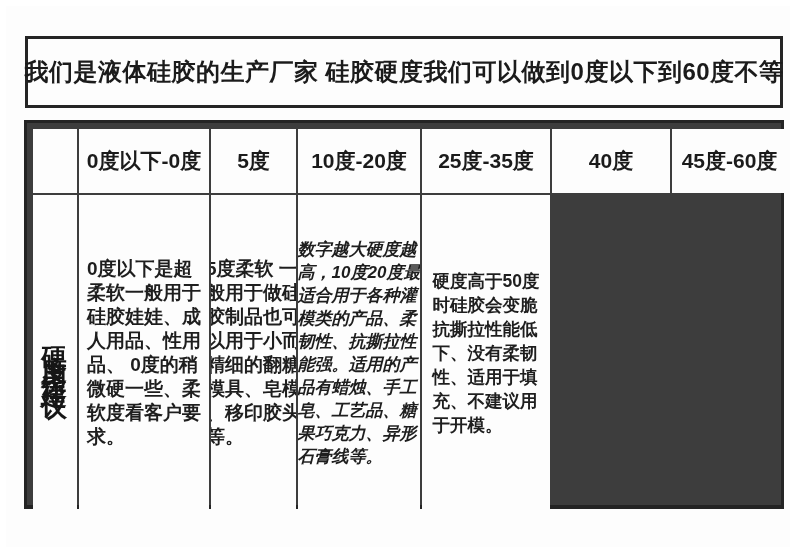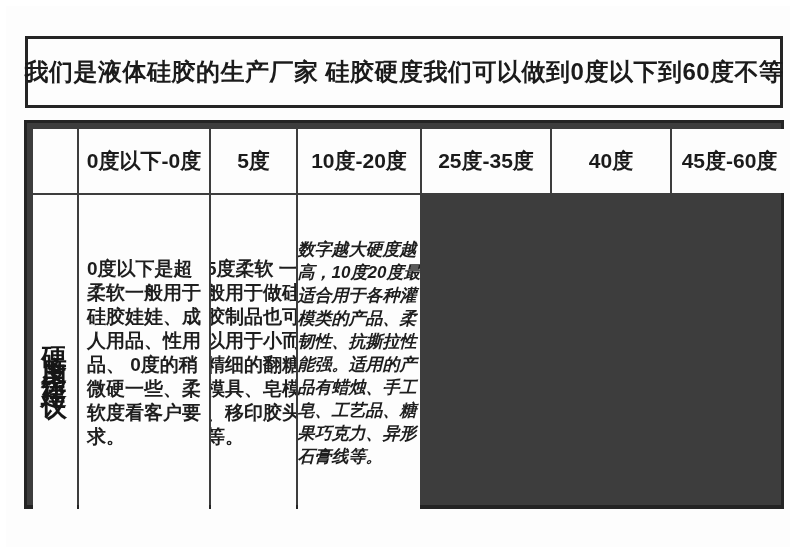--- a/index.html
+++ b/index.html
@@ -138,15 +138,24 @@
 高，10度20度最
 适合用于各种灌
 模类的产品、柔
 韧性、抗撕拉性
 能强。适用的产
 品有蜡烛、手工
 皂、工艺品、糖
 果巧克力、异形
 石膏线等。</span>
     </div>
+    <div class="cell body-cell">
+      <span class="cell-text fs-c6">硬度高于50度
+时硅胶会变脆
+抗撕拉性能低
+下、没有柔韧
+性、适用于填
+充、不建议用
+于开模。</span>
+    </div>
 
   </div>
 </div>
 
 </body></html>

